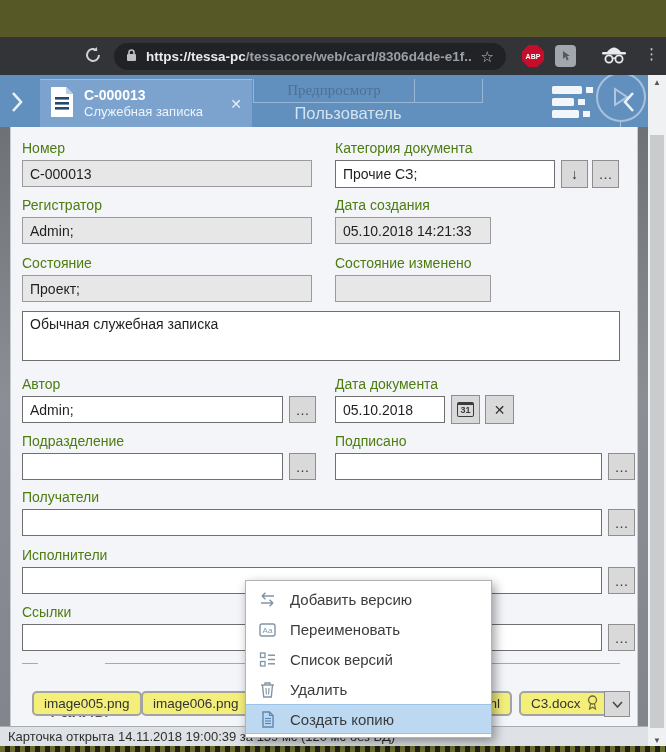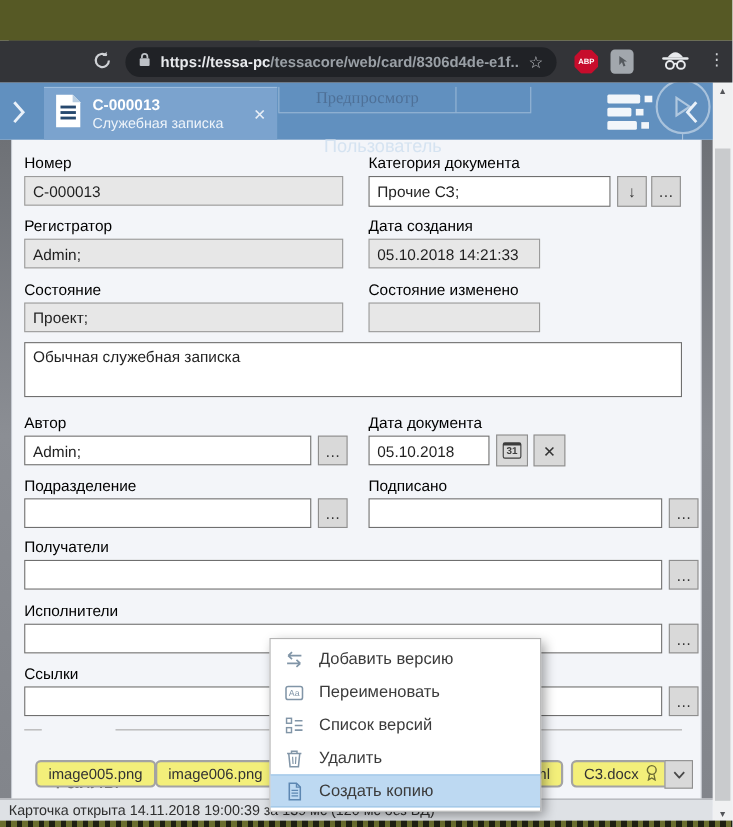--- a/index.html
+++ b/index.html
@@ -50,21 +50,21 @@
   .playcircle { left:596px; top:72px; width:50px; height:50px; border:2px solid rgba(255,255,255,.45);
                 border-radius:50%; z-index:6; display:flex; align-items:center; justify-content:center; }
   .playline { left:620px; top:122px; width:1px; height:5px; background:rgba(255,255,255,.45); z-index:6; }
 
   
   .strip-l { left:0; top:127px; width:10px; height:599px; background:linear-gradient(180deg,#6e7176,#8b8e94 45%,#82858b); }
   .strip-r { left:638px; top:127px; width:10px; height:599px; background:linear-gradient(180deg,#6e7176,#8b8e94 45%,#82858b); }
   .panel { left:10px; top:127px; width:628px; height:599px; background:#f3f5f9;
            border-left:1px solid #c6cad1; border-right:1px solid #c6cad1; }
   .sectitle { color:#4d4d4d; font-size:20px; z-index:1;margin-top:44px; }
-  .flabel { color:#000000; font-size:14px; z-index:1; }
+  .flabel { color:#4d7c0f; font-size:14px; z-index:1; }
   .fin { border:1px solid #9b9b9b; background:#e7e7e7; color:#1f1f1f; font-size:14px; padding:0 7px;
          font-family:"Liberation Sans",sans-serif; z-index:1; }
   .fin.edit { background:#ffffff; border-color:#6f6f6f; }
   textarea.fin { resize:none; padding-top:4px; }
   .sqbtn { background:#d9d9d9; border:1px solid #8e8e8e; color:#333; font-size:14px; z-index:1;
            display:flex; align-items:center; justify-content:center; }
   .fileshdr-line { height:1px; background:#a9a9a9; z-index:1; }
   .chip { height:25px; background:#f3ef7a; border:2px solid #a3a3a3; border-radius:5px; color:#333;
           font-size:13.5px; display:flex; align-items:center; padding:0 10px; gap:6px; z-index:1; }
 
@@ -165,21 +165,21 @@
     <div class="tt1">С-000013</div>
     <div class="tt2">Служебная записка</div>
   </span>
   <span class="cx">✕</span>
 </div>
 <div class="abs vline" style="left:253px; z-index:6;"></div>
 <div class="abs vline" style="left:414px; z-index:6;"></div>
 <div class="abs vline" style="left:482px; z-index:6;"></div>
 <div class="abs hline" style="left:253px; width:230px; z-index:6;"></div>
 <div class="abs previewtab" style="z-index:6;font-family:Liberation Serif, serif;">Предпросмотр</div>
-<div class="abs usertab" style="z-index:6;margin-top:20px;">Пользователь</div>
+<div class="abs usertab" style="z-index:6;">Пользователь</div>
 <div class="abs" style="left:552px; top:85px; z-index:6;">
   <svg width="48" height="34" viewBox="0 0 48 34">
       <rect x="0" y="1" width="30" height="8" rx="1.5" fill="#f2f6fa"></rect>
       <rect x="34" y="2" width="7" height="6" fill="#f2f6fa"></rect>
       <rect x="0" y="13" width="22" height="8" rx="1.5" fill="#f2f6fa"></rect>
       <rect x="26" y="14" width="7" height="6" fill="#f2f6fa"></rect>
       <rect x="0" y="25" width="27" height="8" rx="1.5" fill="#f2f6fa"></rect>
       <rect x="31" y="26" width="7" height="6" fill="#f2f6fa"></rect>
     </svg>
 </div>

